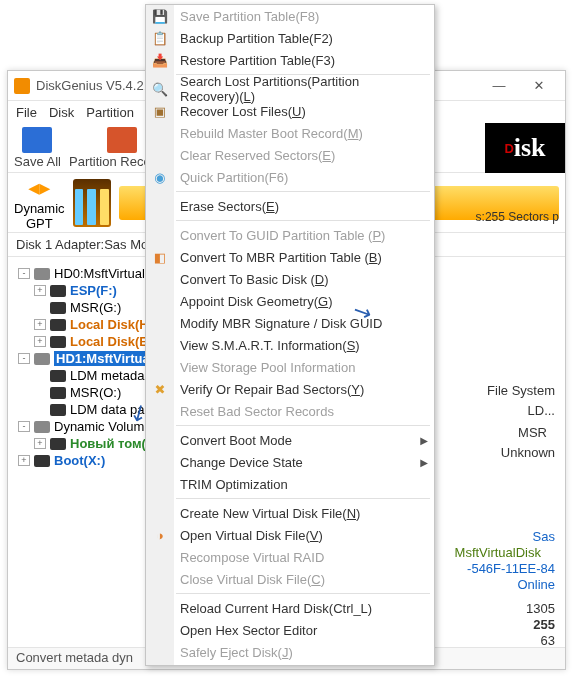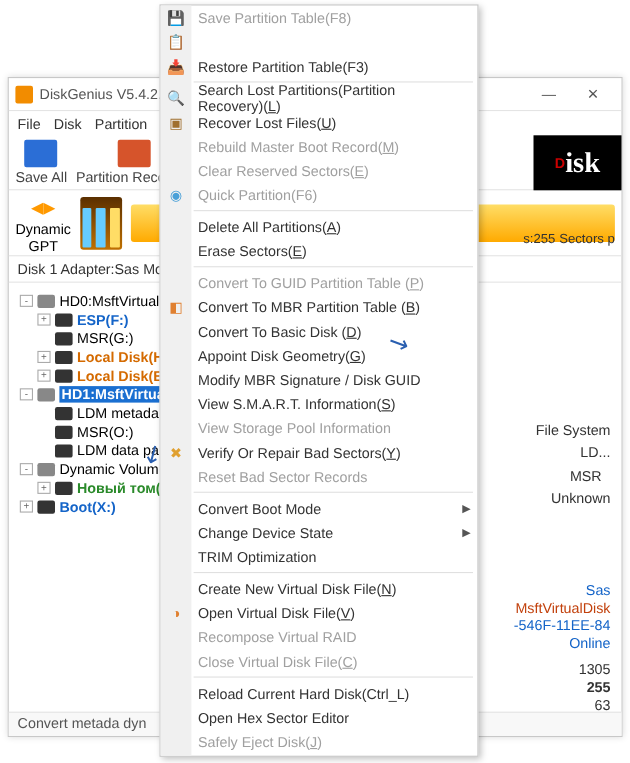--- a/index.html
+++ b/index.html
@@ -8,21 +8,21 @@
   
   .watermark { position: absolute; left: 0; right: 0; bottom: 25px; text-align: center; font-size: 58px; font-weight: 300; color: rgba(205, 40, 40, 0.28); letter-spacing: 2px; pointer-events: none; font-family: Georgia, serif; }
 
   
   .mainwin { position: absolute; left: 7px; top: 70px; width: 559px; height: 600px; background: #fff; border: 1px solid #c8c8c8; box-shadow: 0 0 6px rgba(0,0,0,.15); }
   .titlebar { height: 30px; display: flex; align-items: center; padding: 0 6px; border-bottom: 1px solid #e4e4e4; }
   .titlebar .ico { width: 16px; height: 16px; background: #f28c00; border-radius: 2px; margin-right: 6px; }
   .titlebar .ttl { flex: 1; color: #555; }
   .titlebar .ctl { width: 40px; display: flex; justify-content: center; color: #555; }
   .menubar { height: 22px; display: flex; gap: 12px; padding: 0 8px; align-items: center; color: #333; }
-  .toolbar { height: 50px; display: flex; gap: 8px; padding: 4px 6px; border-bottom: 1px solid #e4e4e4; }
+  .toolbar { height: 50px; display: flex; gap: 8px; padding: 4px 6px; align-items: center; border-bottom: 1px solid #e4e4e4; }
   .tbtn { display: flex; flex-direction: column; align-items: center; font-size: 11px; color: #444; }
   .tbtn .ic { width: 30px; height: 26px; border-radius: 2px; margin-bottom: 1px; }
   .logo-right { position: absolute; right: 0; top: 52px; width: 80px; height: 50px; background: #000; color: #fff; font-weight: bold; font-size: 26px; display:flex; align-items:center; justify-content:center; font-family: Georgia; }
   .logo-right span { color:#c00; }
 
   
   .diskbar { height: 60px; display:flex; align-items:center; border-bottom: 1px solid #e4e4e4; padding: 4px 6px; gap:8px; }
   .dynbox { display:flex; flex-direction:column; align-items:center; font-size:11px; }
   .dynbox .arr { color:#f90; font-size:22px; }
   .gslot { width:38px; height:48px; background: linear-gradient(#5a2f00,#c07000); border-radius:3px; display:flex; align-items:flex-end;}
@@ -178,21 +178,21 @@
         <span class="blue">Boot(X:)</span>
       </div>
     </div>
 
   <div class="rightpanel">
     <div class="row" style="position:absolute; right:10px; top:120px;">File System</div>
     <div class="row" style="position:absolute; right:10px; top:140px;">LD...</div>
     <div class="row" style="position:absolute; right:18px; top:162px;">MSR</div>
     <div class="row" style="position:absolute; right:10px; top:182px;">Unknown</div>
     <div style="position:absolute; right:10px; top:268px; color:#1464c8; text-align:right;">Sas</div>
-    <div style="position:absolute; right:10px; top:284px; color:#c2410c; text-align:right;">MsftVirtualDisk</div>
+    <div style="position:absolute; right:24px; top:284px; color:#4d7c0f; text-align:right;">MsftVirtualDisk</div>
     <div style="position:absolute; right:10px; top:300px; color:#1464c8; text-align:left;">-546F-11EE-84</div>
     <div style="position:absolute; right:10px; top:316px; color:#1464c8; text-align:left;">Online</div>
     <div style="position:absolute; right:10px; top:340px;">1305</div>
     <div style="position:absolute; right:10px; top:356px;font-weight:bold;">255</div>
     <div style="position:absolute; right:10px; top:372px;">63</div>
     <div style="position:absolute; right:10px; top:388px;">512</div>
   </div>
 
   <div class="statusbar">Convert metada dyn</div>
 </div>
@@ -201,20 +201,21 @@
 <div class="arrow-annot2">↘</div>
 
 <div class="ctxmenu" id="ctxmenu">
   <div class="iconcol"></div>
 <div class="mi dis">
       <span class="mico" style="color:#3aa0e0">💾</span>
       <span>Save Partition Table(F8)</span>
     </div>
     <div class="mi">
       <span class="mico" style="color:#e08030">📋</span>
+      <span>Backup Partition Table(F2)</span>
     </div>
     <div class="mi">
       <span class="mico" style="color:#e08030">📥</span>
       <span>Restore Partition Table(F3)</span>
     </div>
     <div class="sep"></div>
     <div class="mi">
       <span class="mico" style="color:#d04040">🔍</span>
       <span>Search Lost Partitions(Partition Recovery)(<span class="u">L</span>)</span>
     </div>
@@ -227,23 +228,20 @@
     </div>
     <div class="mi dis">
       <span>Clear Reserved Sectors(<span class="u">E</span>)</span>
     </div>
     <div class="mi dis">
       <span class="mico" style="color:#49a0d8">◉</span>
       <span>Quick Partition(F6)</span>
     </div>
     <div class="sep"></div>
     <div class="mi">
-      <span>Delete All Partitions(<span class="u">A</span>)</span>
-    </div>
-    <div class="mi">
       <span>Erase Sectors(<span class="u">E</span>)</span>
     </div>
     <div class="sep"></div>
     <div class="mi dis">
       <span>Convert To GUID Partition Table (<span class="u">P</span>)</span>
     </div>
     <div class="mi">
       <span class="mico" style="color:#e08030">◧</span>
       <span>Convert To MBR Partition Table (<span class="u">B</span>)</span>
     </div>

